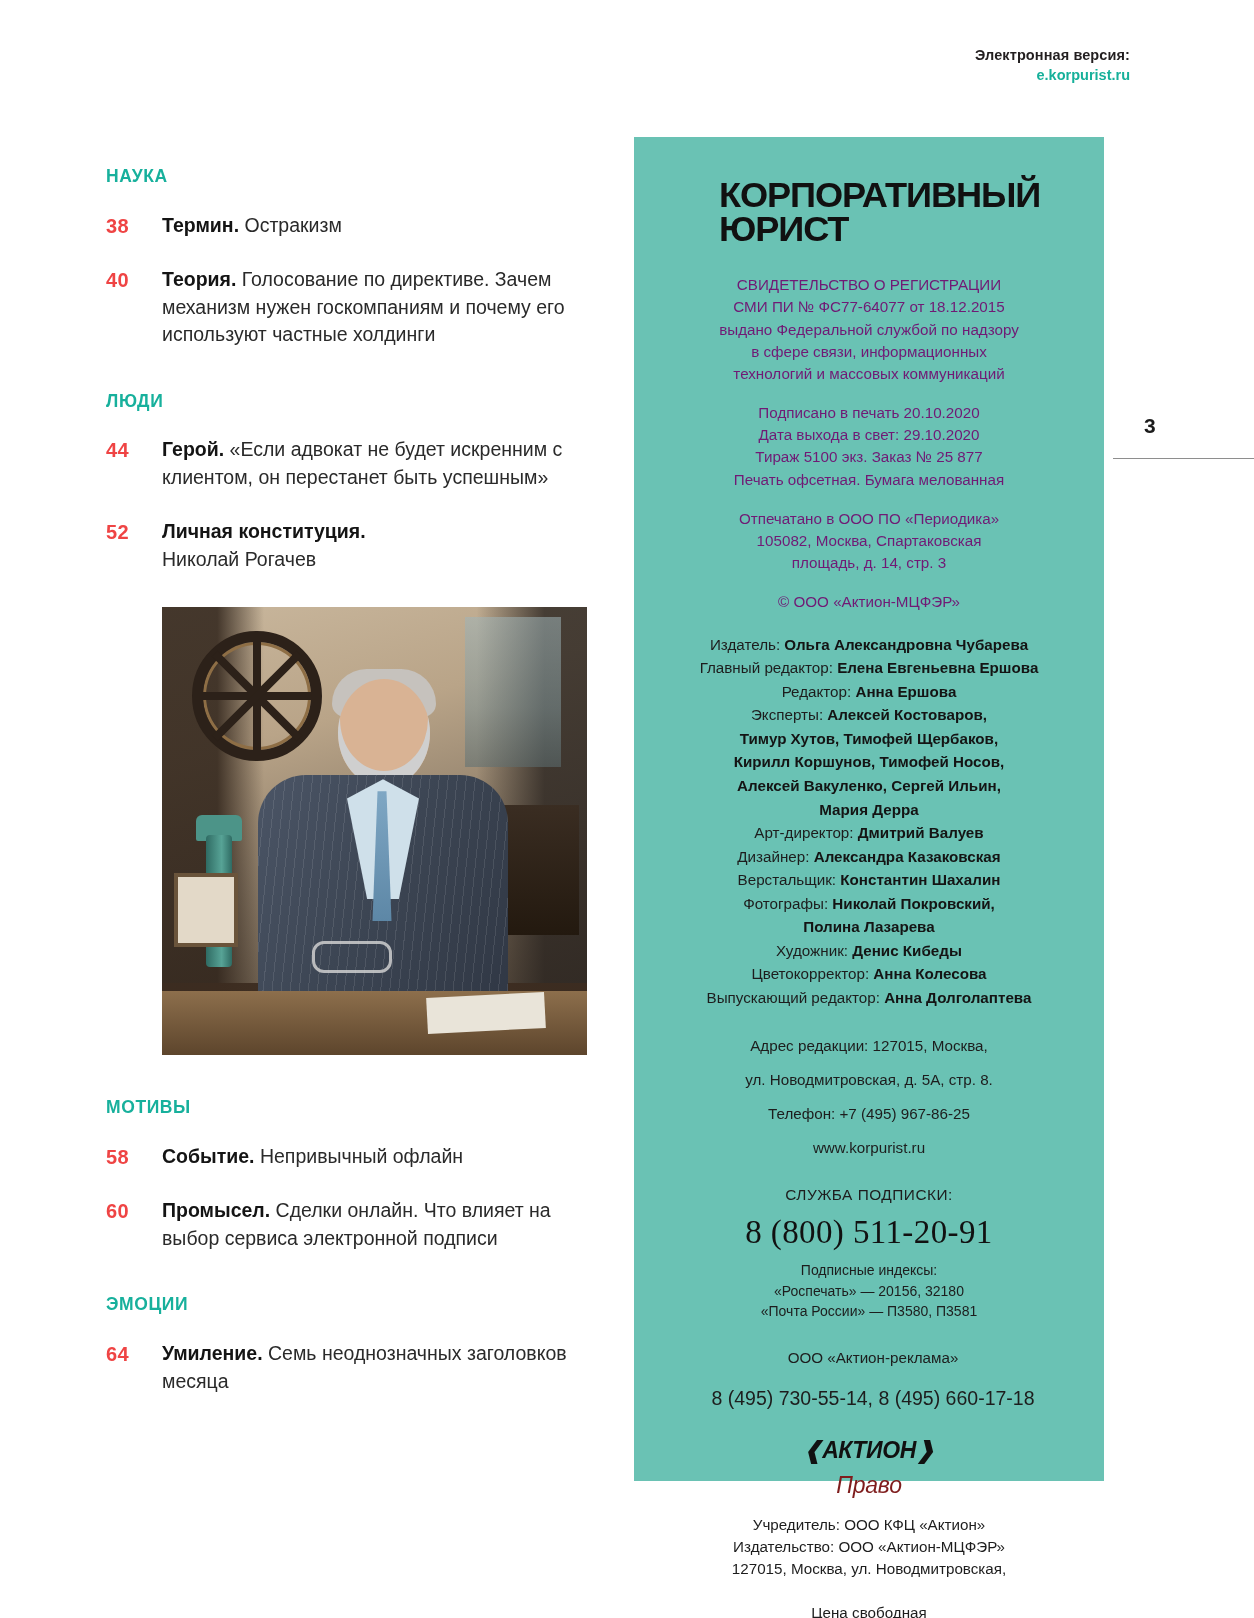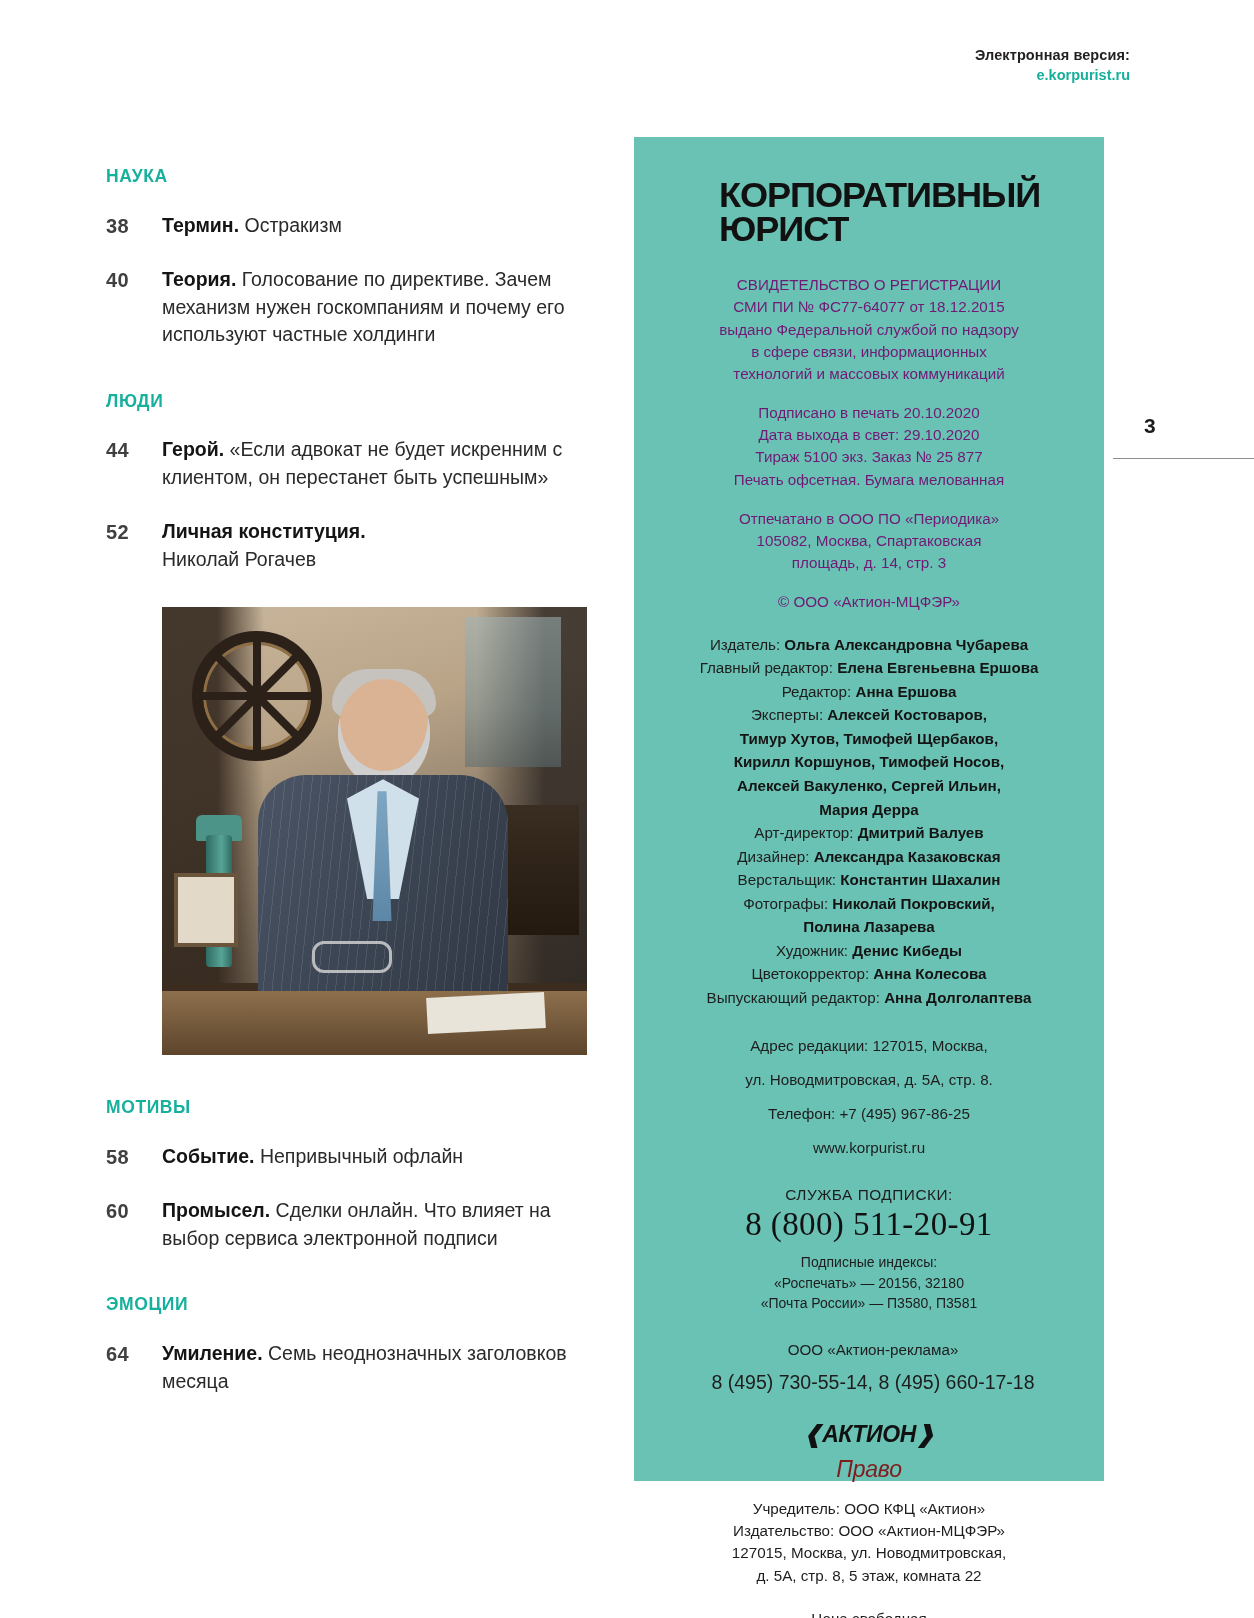--- a/index.html
+++ b/index.html
@@ -78,21 +78,21 @@
 
   .toc-entry {
     display: flex;
     align-items: flex-start;
     margin-bottom: 26px;
   }
   .toc-page {
     flex: 0 0 56px;
     font-size: 20px;
     font-weight: bold;
-    color: #404040;
+    color: #ef4444;
     line-height: 1.42;
     letter-spacing: .3px;
   }
   .toc-text {
     flex: 1 1 auto;
     font-size: 19.5px;
     line-height: 1.42;
     color: #2a2a2a;
     font-weight: 400;
   }
@@ -311,35 +311,35 @@
   .sub-title {
     margin-top: 27px;
     font-size: 15.4px;
     letter-spacing: .5px;
   }
   .sub-phone {
     font-family: "Liberation Serif", serif;
     font-size: 33px;
     letter-spacing: .4px;
     line-height: 1.15;
-    margin-top: 2px;
+    margin-top: 10px;
     color: #111111;
   }
   .idx {
     margin-top: 8px;
     font-size: 14px;
     line-height: 1.46;
   }
   .idx p { margin: 0; }
   .adv {
     margin-top: 25px;
     font-size: 15.2px;
     line-height: 1.46;
   }
-  .adv p { margin: 8px; padding-left: 8px; }
+  .adv p { margin: 16px; padding-left: 8px; }
   .adv .phones {
     font-size: 19.5px;
     line-height: 1.35;
     margin-top: 1px;
   }
 
   .brand-line {
     margin-top: 26px;
     display: flex;
     align-items: center;
@@ -537,19 +537,18 @@
 
   <div class="brand-line">
     <span class="brand-aktion">❰АКТИОН❱</span>
     <span class="brand-pravo">Право</span>
   </div>
 
   <div class="founder">
     <p>Учредитель: ООО КФЦ «Актион»</p>
     <p>Издательство: ООО «Актион-МЦФЭР»</p>
     <p>127015, Москва, ул. Новодмитровская,</p>
-    <p>д. 5А, стр. 8, 5 этаж, комната 22</p>
   </div>
 
   <div class="price">Цена свободная</div>
 
   <div class="age-badge">12+</div>
 </div>
 
 </body></html>

